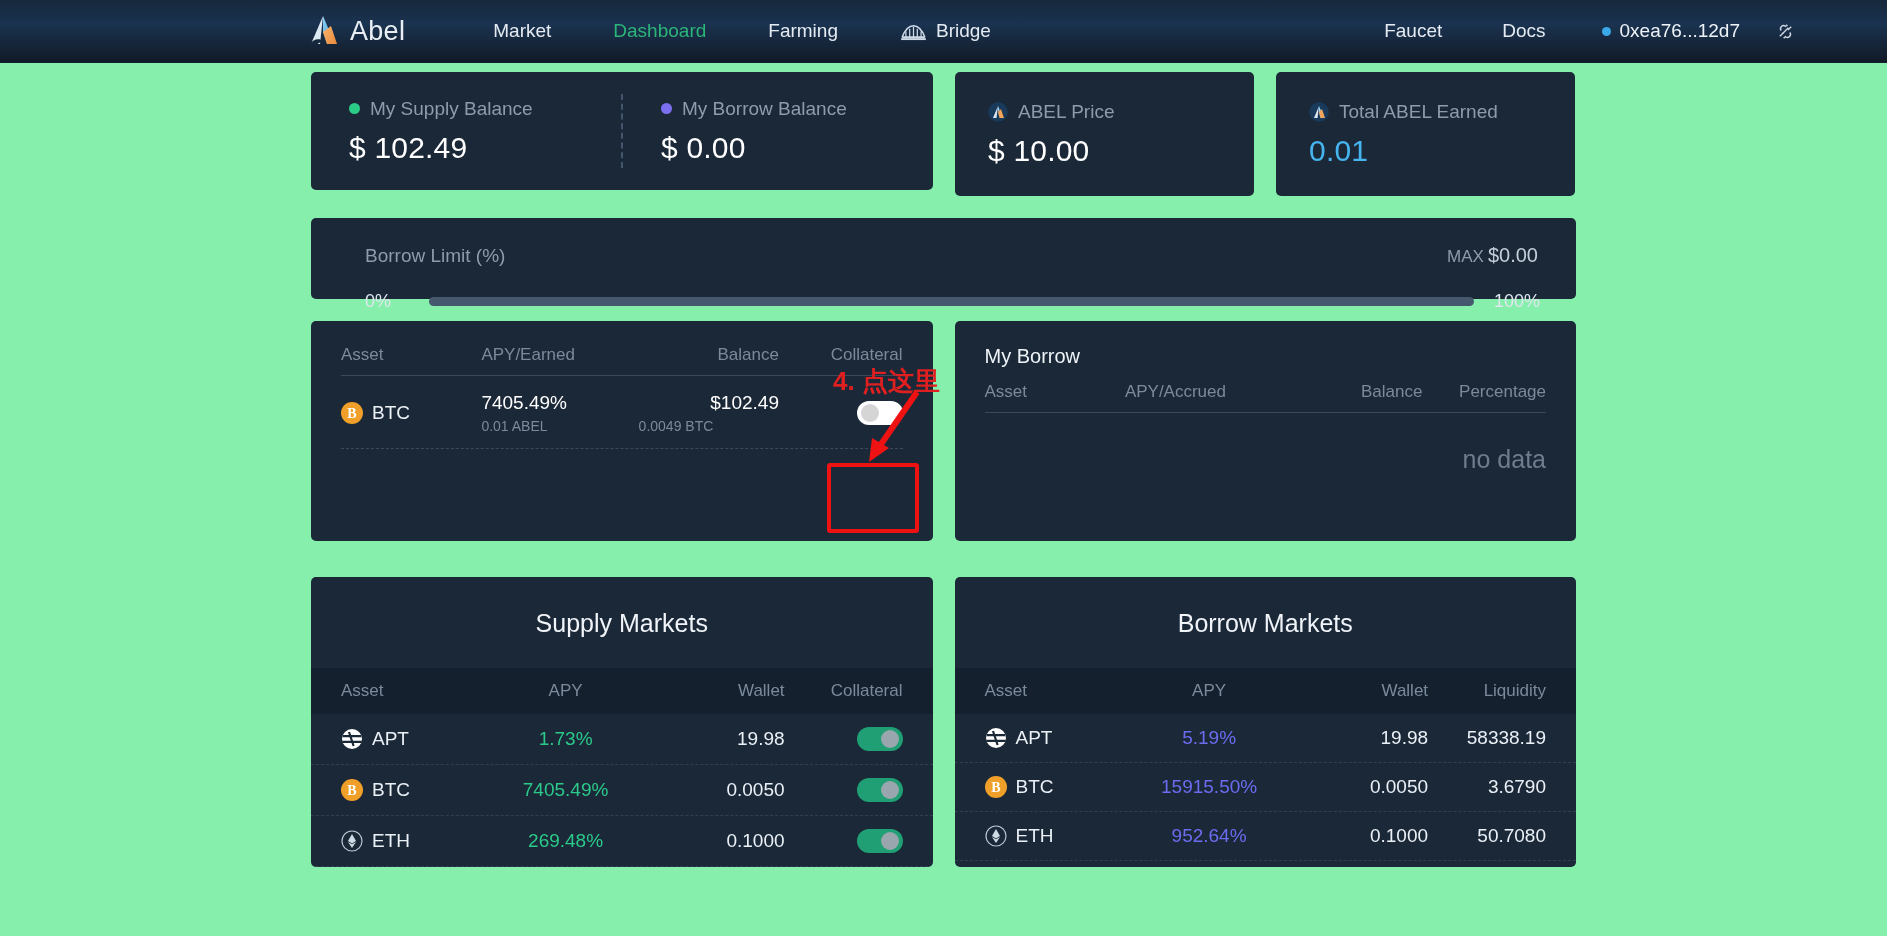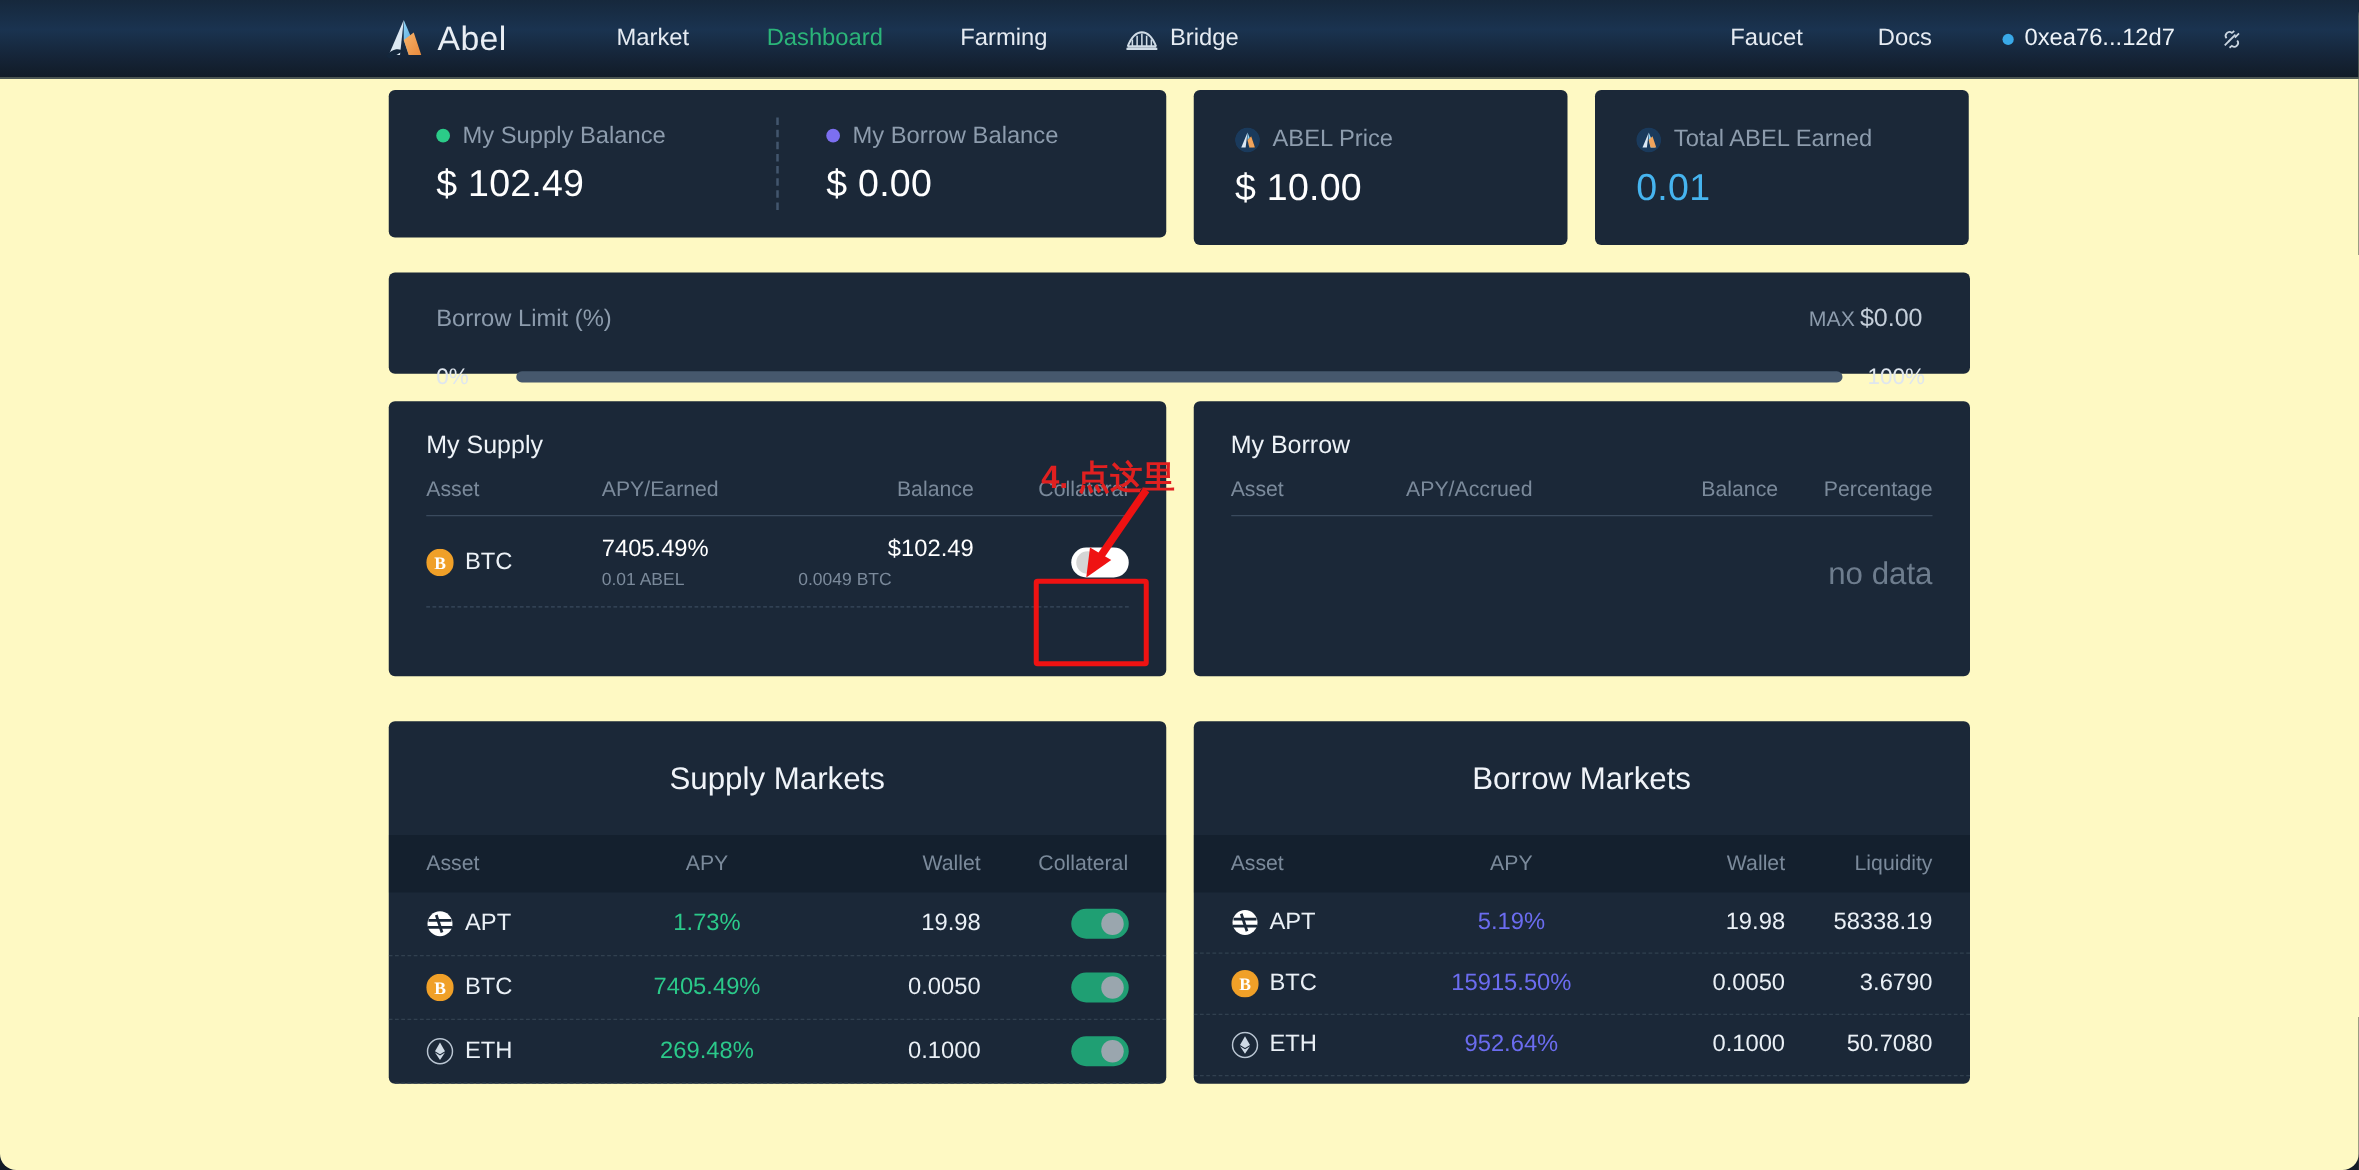--- a/index.html
+++ b/index.html
@@ -6,22 +6,21 @@
   * { box-sizing: border-box; margin: 0; padding: 0; }
   html, body {
     width: 1887px; height: 936px;
     background: #131c28;
     font-family: "Liberation Sans", sans-serif;
     overflow: hidden;
   }
   .page {
     position: relative;
     width: 1887px; height: 936px;
-    background: #fef9c3;
-    border-radius: 13px;
+    background: #86efac;
   }
 
   
   .navbar {
     position: relative;
     height: 63px;
     width: 100%;
     background: linear-gradient(180deg, #16283c 0%, #1a3350 38%, #152437 75%, #111b27 100%);
     display: flex;
     align-items: center;
@@ -97,21 +96,21 @@
   .abel-mini { width: 20px; height: 20px; display:block; border-radius:50%; }
   .stat-value {
     font-size: 30px; color: #ffffff; font-weight: 400; letter-spacing: .2px;
   }
   .stat-value.accent { color: #46b4ef; }
 
   
   .limit-card {
     margin: 22px 311px 0 311px;
     height: 81px;
-    padding: 26px 38px 0 38px;
+    padding: 26px 38px 0 54px;
   }
   .limit-top {
     display: flex; justify-content: space-between; align-items: baseline;
   }
   .limit-title { font-size: 19px; color: #8d9cad; }
   .limit-max { font-size: 20px; color: #c4ced9; }
   .limit-max .mx { font-size: 17px; color:#8d9cad; margin-right:4px; }
   .limit-bar-row {
     display: flex; align-items: center; gap: 20px; margin-top: 24px;
   }
@@ -302,21 +301,20 @@
     </div>
     <div class="limit-bar-row">
       <div class="limit-end">0%</div>
       <div class="limit-track"></div>
       <div class="limit-end right">100%</div>
     </div>
   </div>
 
   <div class="mid">
     <div class="panel">
-      <div class="panel-title">My Supply</div>
       <div class="thead">
         <div class="col-asset">Asset</div>
         <div class="col-2">APY/Earned</div>
         <div class="col-3">Balance</div>
         <div class="col-4">Collateral</div>
       </div>
       <div class="trow">
         <div class="asset-cell">
           <svg class="coin" viewBox="0 0 22 22">
             <circle cx="11" cy="11" r="11" fill="#f0a028"></circle>

